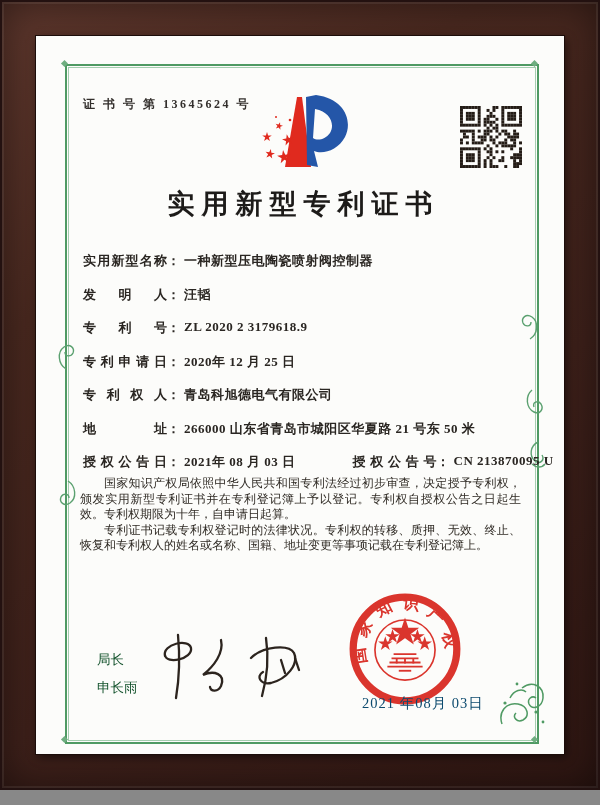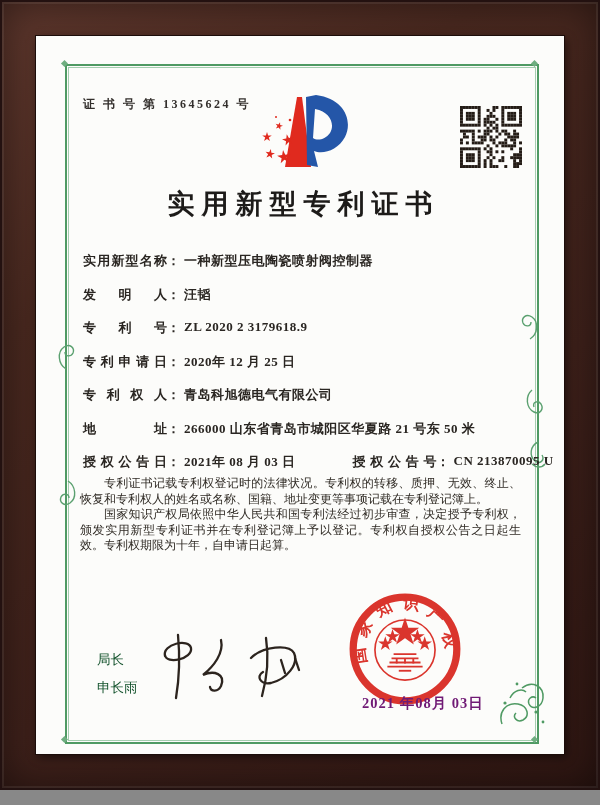--- a/index.html
+++ b/index.html
@@ -30,22 +30,22 @@
   .fcolon{flex:none;margin-right:4px;}
   .fvalue{letter-spacing:.5px;}
   .gap2{margin-left:57px;display:flex;}
   .paras{position:absolute;left:44px;top:440px;width:441px;font-size:12px;
     line-height:15.6px;color:#2f2a24;text-align:justify;}
   .paras p{margin:0;text-indent:2em;}
   .signer{position:absolute;left:61px;top:610px;font-family:"Liberation Sans","DejaVu Sans",sans-serif;
     font-size:13.5px;color:#14532d;line-height:28px;font-weight:500;}
   .signature{position:absolute;left:115px;top:594px;width:185px;height:78px;}
   .seal{position:absolute;left:312px;top:556px;width:114px;height:114px;opacity:.92;}
-  .sealdate{position:absolute;left:326px;top:658px;font-size:14.5px;font-weight:bold;
-    letter-spacing:1px;color:#701a75;z-index:5;}
+  .sealdate{position:absolute;left:326px;top:658px;font-size:14.5px;font-weight:normal;
+    letter-spacing:1px;color:#0c4a6e;z-index:5;}
   .curl{position:absolute;width:24px;height:30px;color:#5aa06f;}
   .flourish{position:absolute;left:460px;top:640px;width:52px;height:55px;color:#4f9a63;}
   svg{display:block;width:100%;height:100%;}
 </style>
 </head>
 <body>
 
 <div class="stage">
   <div class="frame"></div>
   <div class="paper">
@@ -380,22 +380,22 @@
           <span class="fvalue">2021年 08 月 03 日</span>
         <span class="gap2">
           <span class="flabel">授权公告号</span>
             <span class="fcolon">：</span>
             <span class="fvalue">CN 213870095 U</span>
         </span>
       </div>
     </div>
 
     <div class="paras">
+      <p>国家知识产权局依照中华人民共和国专利法经过初步审查，决定授予专利权，颁发实用新型专利证书并在专利登记簿上予以登记。专利权自授权公告之日起生效。专利权期限为十年，自申请日起算。</p>
       <p>专利证书记载专利权登记时的法律状况。专利权的转移、质押、无效、终止、恢复和专利权人的姓名或名称、国籍、地址变更等事项记载在专利登记簿上。</p>
-      <p>国家知识产权局依照中华人民共和国专利法经过初步审查，决定授予专利权，颁发实用新型专利证书并在专利登记簿上予以登记。专利权自授权公告之日起生效。专利权期限为十年，自申请日起算。</p>
     </div>
 
     <div class="signer">
       <div>局长</div>
       <div>申长雨</div>
     </div>
 
     <div class="signature">
       <svg viewBox="0 0 185 78">
         <g fill="none" stroke="#2c241e" stroke-width="2.3" stroke-linecap="round">

